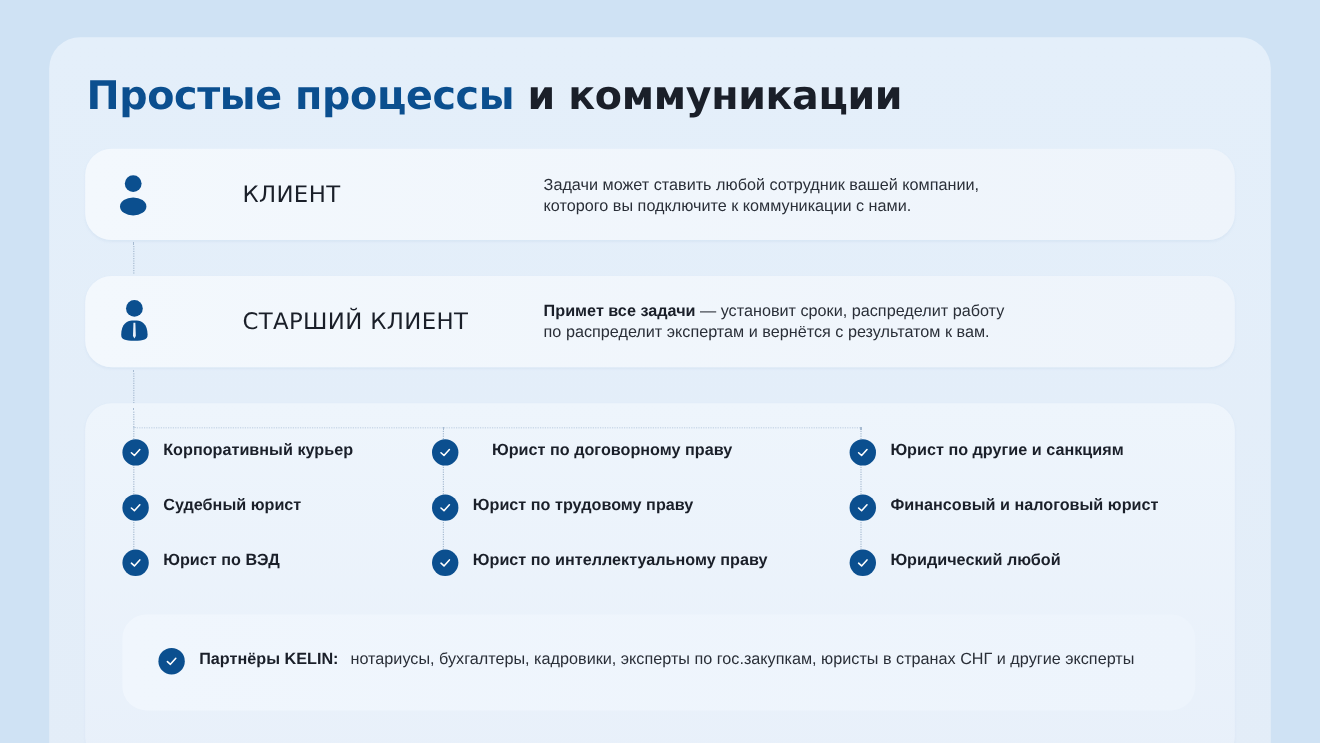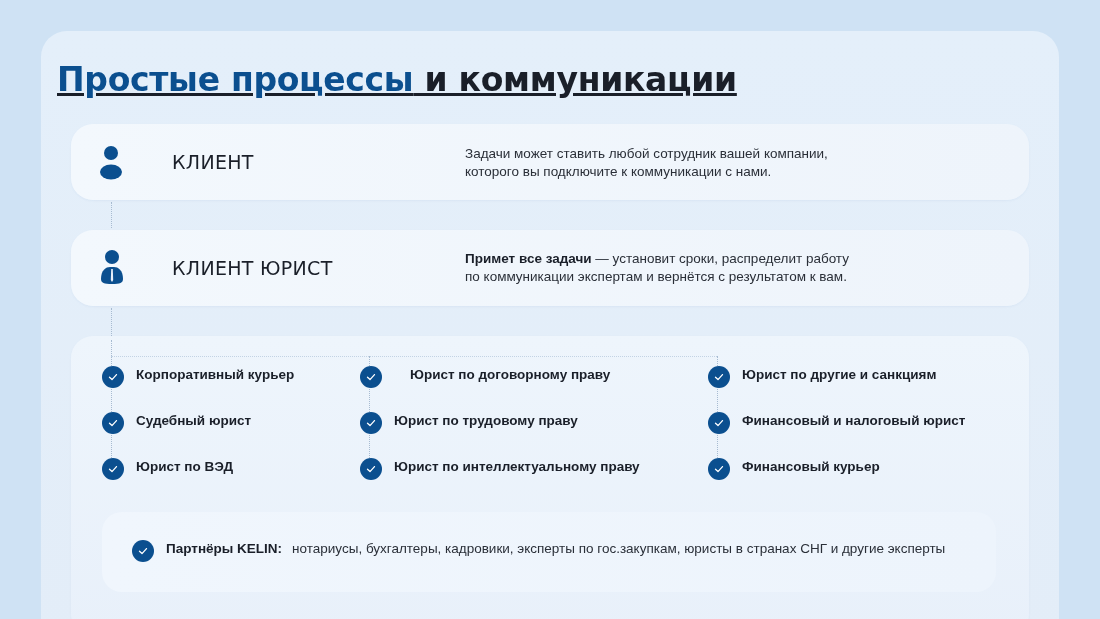--- a/index.html
+++ b/index.html
@@ -8,24 +8,24 @@
       background: #cfe2f4;
       font-family: "Liberation Sans", "DejaVu Sans", sans-serif;
     }
     .frame {
       position: absolute; left: 41px; top: 31px;
       width: 1018px; height: 620px;
       background: linear-gradient(180deg, #e4effa 0%, #e3edf8 100%);
       border-radius: 26px;
     }
     .title {
-      position: absolute; left: 57px; top: 60px;
+      position: absolute; left: 72px; top: 60px;
       font-family: "DejaVu Sans", sans-serif;
       font-size: 33px; font-weight: bold; letter-spacing: -0.3px;
-      color: #1a1f29; white-space: nowrap; text-decoration: underline;
+      color: #1a1f29; white-space: nowrap;
     }
     .title .accent { color: #0b4f8f; }
 
     .card {
       position: absolute;
       background: linear-gradient(90deg, #f3f8fd 0%, #eef4fb 100%);
       border-radius: 22px;
       box-shadow: 0 1px 2px rgba(160,190,220,0.15);
     }
     .card-client { left: 71px; top: 124px; width: 958px; height: 76px; }
@@ -33,24 +33,24 @@
     .card-team   { left: 71px; top: 336px; width: 958px; height: 300px; background: linear-gradient(180deg, #eef5fc 0%, #e8f0fa 100%); }
     .card-partners {
       position: absolute; left: 102px; top: 512px; width: 894px; height: 80px;
       background: linear-gradient(90deg, #f0f6fd 0%, #edf4fc 100%);
       border-radius: 20px;
     }
 
     .person-icon { position: absolute; width: 24px; height: 36px; }
     .role-label {
       position: absolute; font-family: "DejaVu Sans", sans-serif;
-      font-size: 19px; color: #1a1f29; letter-spacing: 0.3px; white-space: nowrap;
+      font-size: 19px; color: #1a1f29; letter-spacing: 0.3px; white-space: nowrap; margin-left: 30px;
     }
     .role-desc {
-      position: absolute; font-size: 13.5px; line-height: 18px; color: #2a2f38; width: 420px; margin-left: 12px;
+      position: absolute; font-size: 13.5px; line-height: 18px; color: #2a2f38; width: 420px;
     }
     .role-desc b { font-weight: bold; color: #1a1f29; }
 
     .dotline-v {
       position: absolute; width: 0; border-left: 1.5px dotted #a7bbd1;
     }
     .dotline-h {
       position: absolute; height: 0; border-top: 1.5px dotted #c3d3e4;
     }
 
@@ -89,24 +89,24 @@
 </div>
 
 <div class="dotline-v" style="left:111px; top:202px; height:26px;"></div>
 
 <div class="card card-senior"></div>
 <svg class="person-icon" style="left:100px; top:249px;" viewBox="0 0 24 36">
   <circle cx="12" cy="8" r="7" fill="#0b4f8f"></circle>
   <path d="M1 30 C1 21 6 18 10 18 L14 18 C18 18 23 21 23 30 C23 34 20 35 12 35 C4 35 1 34 1 30 Z" fill="#0b4f8f"></path>
   <path d="M11.2 20 L12.8 20 L13.2 31 L12 33 L10.8 31 Z" fill="#e8f0fa"></path>
 </svg>
-<div class="role-label" style="left:172px; top:257px;">КЛИЕНТ ЮРИСТ</div>
+<div class="role-label" style="left:172px; top:257px;">СТАРШИЙ КЛИЕНТ</div>
 <div class="role-desc" style="left:453px; top:250px;">
   <b>Примет все задачи</b><span> — установит сроки, распределит работу</span><br>
-  <span>по коммуникации экспертам и вернётся с результатом к вам.</span>
+  <span>по распределит экспертам и вернётся с результатом к вам.</span>
 </div>
 
 <div class="dotline-v" style="left:111px; top:308px; height:30px;"></div>
 
 <div class="card card-team"></div>
 
 <div class="dotline-h" style="left:111px; top:356px; width:606px;"></div>
 <div class="dotline-v" style="left:111px; top:340px; height:130px;"></div>
 <div class="dotline-v" style="left:369px; top:356px; height:114px;"></div>
 <div class="dotline-v" style="left:717px; top:356px; height:114px;"></div>
@@ -159,21 +159,21 @@
     <svg viewBox="0 0 12 12">
       <path d="M2.5 6.3 L5 8.6 L9.5 3.6" fill="none" stroke="#fff" stroke-width="1.3" stroke-linecap="round" stroke-linejoin="round"></path>
     </svg>
   </div>
 <div class="item-label" style="left:742px; top:413px;">Финансовый и налоговый юрист</div>
 <div class="check" style="left:708px; top:458px;">
     <svg viewBox="0 0 12 12">
       <path d="M2.5 6.3 L5 8.6 L9.5 3.6" fill="none" stroke="#fff" stroke-width="1.3" stroke-linecap="round" stroke-linejoin="round"></path>
     </svg>
   </div>
-<div class="item-label" style="left:742px; top:459px;">Финансовый курьер</div>
+<div class="item-label" style="left:742px; top:459px;">Юридический любой</div>
 
 <div class="card-partners"></div>
 <div class="check" style="left:132px; top:540px;">
     <svg viewBox="0 0 12 12">
       <path d="M2.5 6.3 L5 8.6 L9.5 3.6" fill="none" stroke="#fff" stroke-width="1.3" stroke-linecap="round" stroke-linejoin="round"></path>
     </svg>
   </div>
 <div class="partners-text">
   <b>Партнёры KELIN:</b><span>нотариусы, бухгалтеры, кадровики, эксперты по гос.закупкам, юристы в странах СНГ и другие эксперты</span>
 </div>

